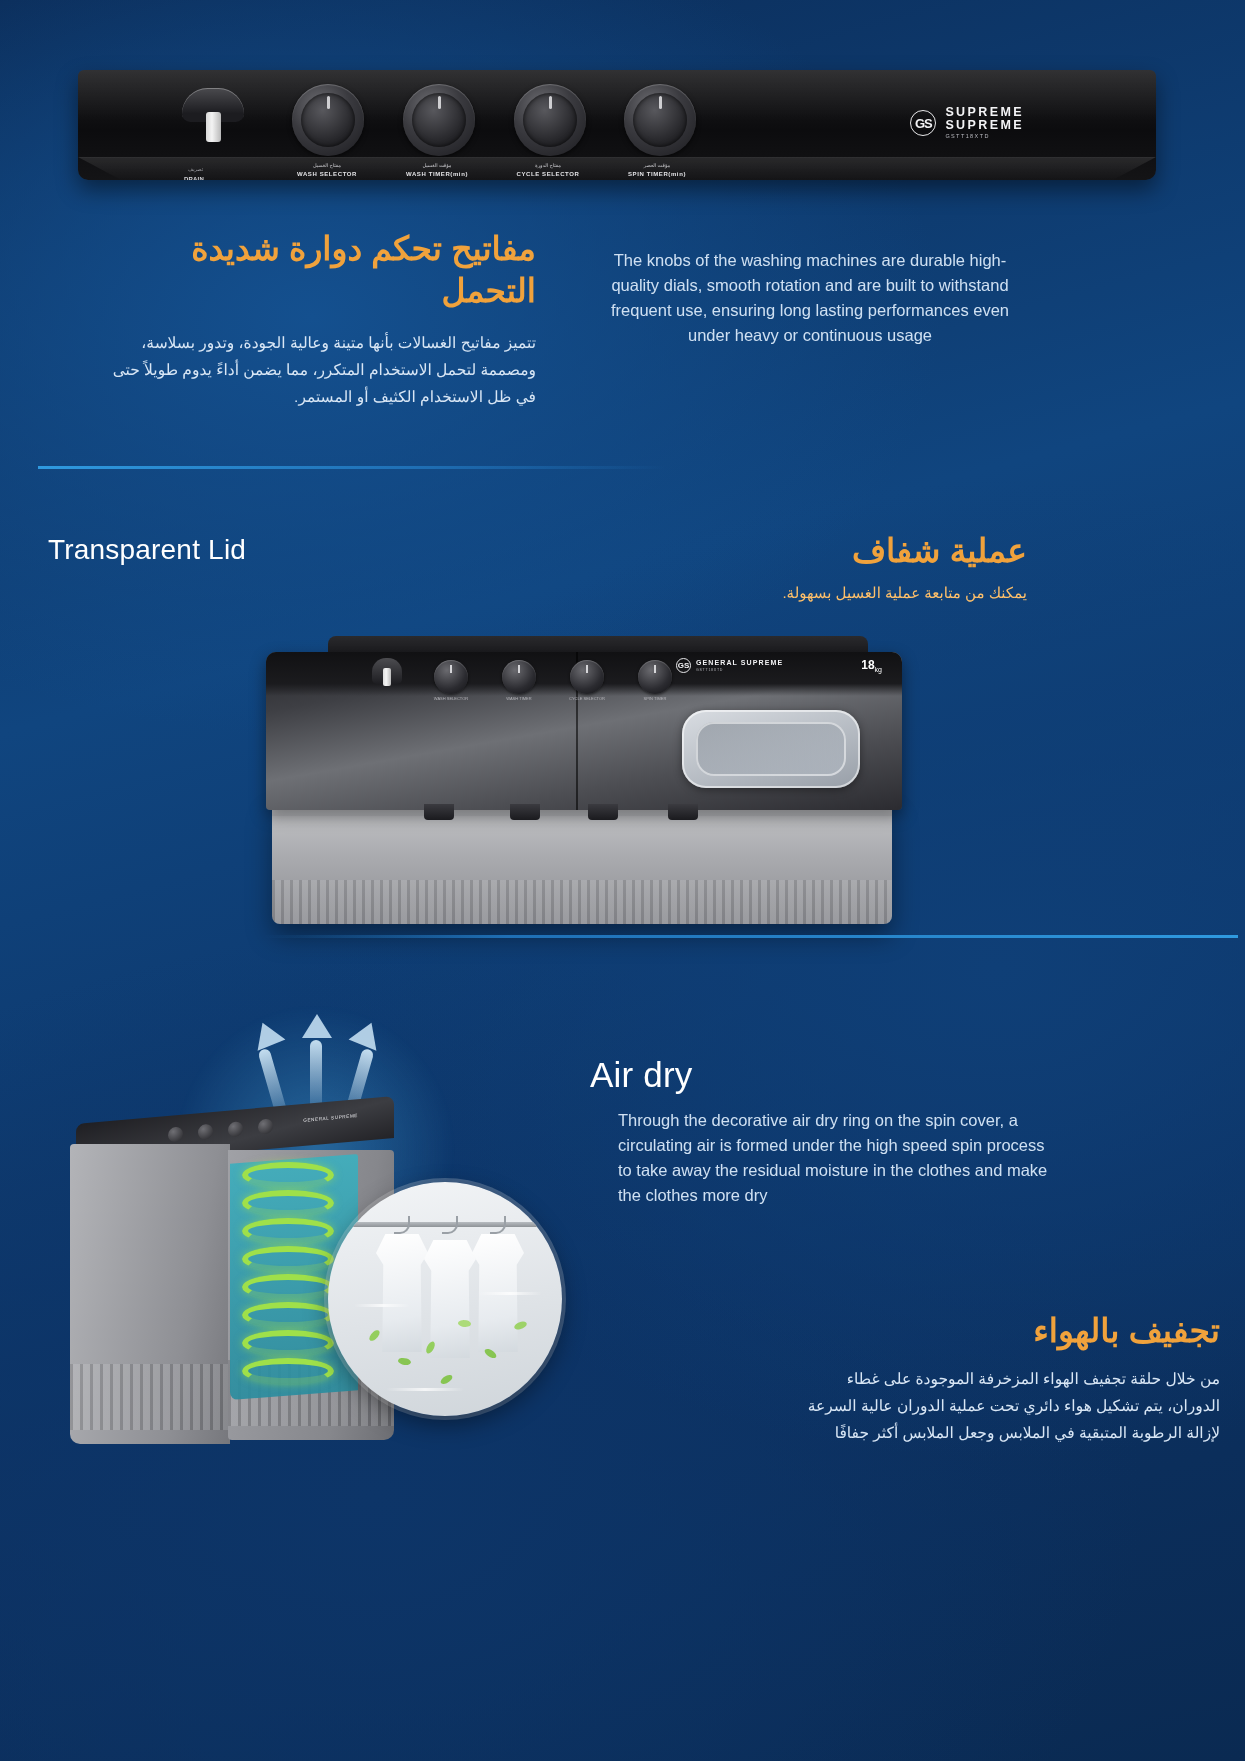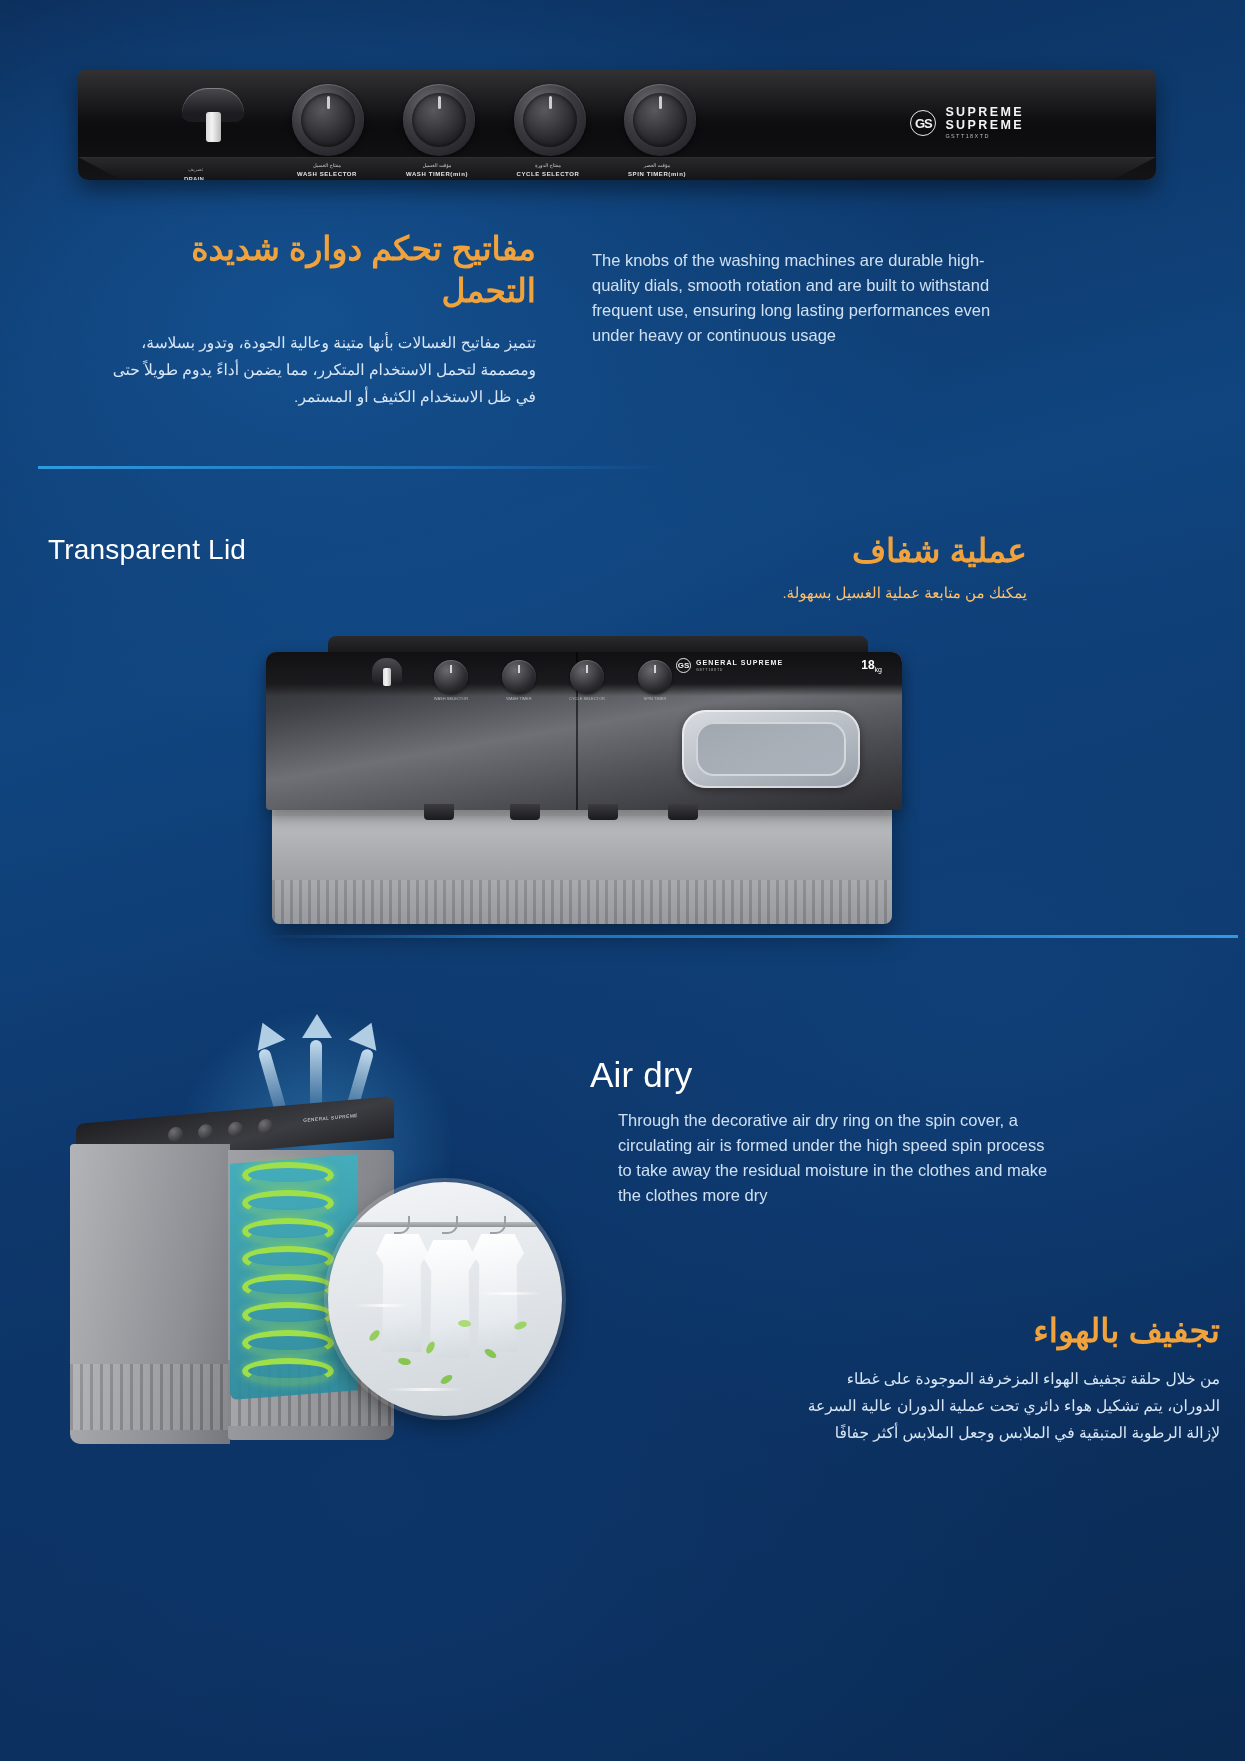--- a/index.html
+++ b/index.html
@@ -187,21 +187,21 @@
   }
   .p-ar {
     color: #d8e6f5;
     font-size: 15.5px;
     line-height: 1.72;
     direction: rtl;
     text-align: right;
   }
 
   .sec1-en { position: absolute; left: 592px; top: 232px; width: 436px; }
-  .sec1-en .p-en { margin-top: 16px; }
+  .sec1-en .p-en { margin-top: 16px; text-align: center; }
   .sec1-ar { position: absolute; left: 112px; top: 228px; width: 424px; }
   .sec1-ar .p-ar { margin-top: 18px; }
 
   .sec2-en { position: absolute; left: 48px; top: 534px; width: 500px; }
   .sec2-en .h-en { font-size: 28px; }
   .sec2-en .p-en { margin-top: 10px; color: #ffb85c; font-size: 16px; }
   .sec2-ar { position: absolute; right: 218px; top: 530px; width: 330px; }
   .sec2-ar .p-ar { margin-top: 8px; color: #ffc06a; font-size: 15px; }
 
   .sec3-en { position: absolute; left: 590px; top: 1055px; width: 468px; }

